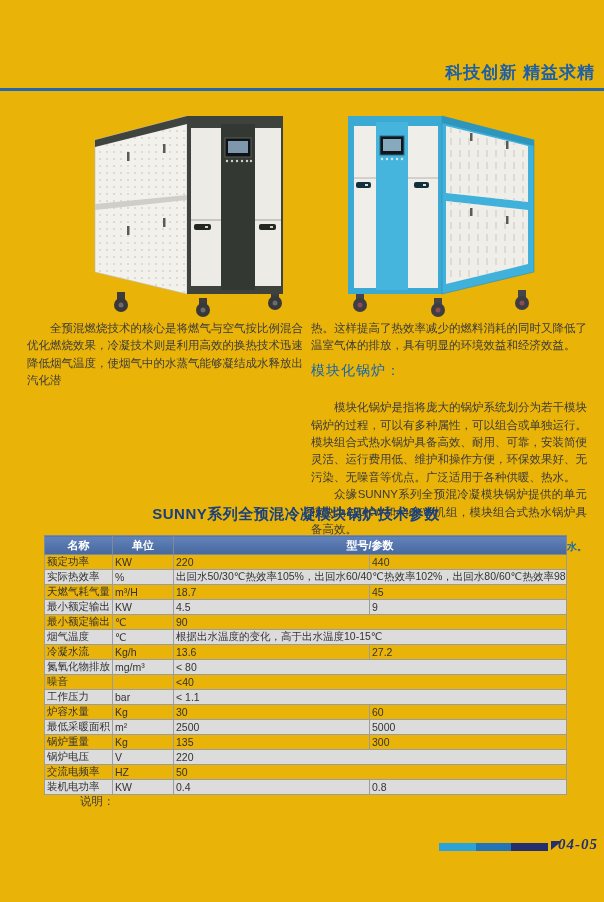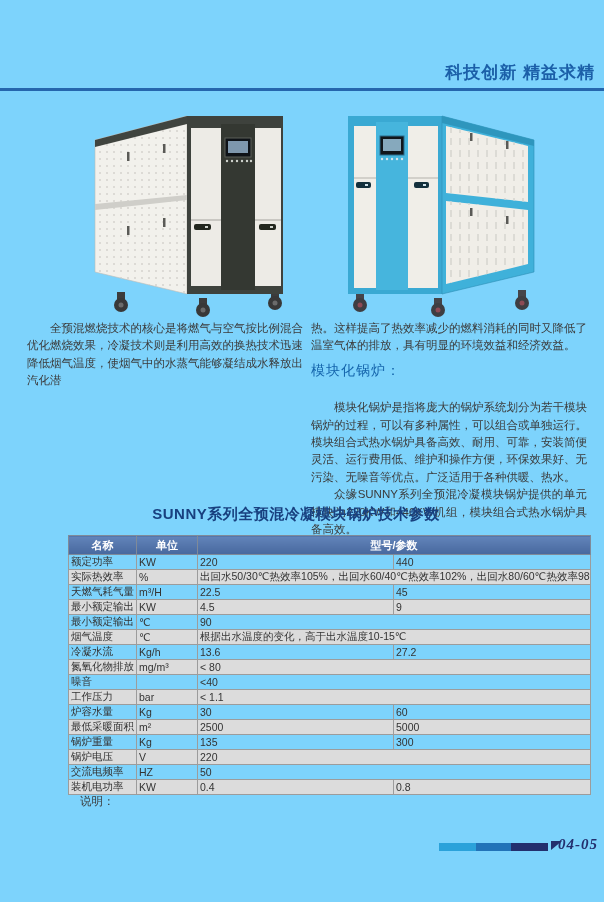--- a/index.html
+++ b/index.html
@@ -1,17 +1,17 @@
 <!DOCTYPE html>
 <html><head>
 <meta charset="utf-8">
 <style>
   html,body{margin:0;padding:0;background:#888;}
   .page{
-    position:relative;width:604px;height:902px;background:#7dd3fc;
+    position:relative;width:604px;height:902px;background:#eab308;
     margin:0 auto;overflow:hidden;
     font-family:"Liberation Sans","DejaVu Sans",sans-serif;
     color:#3b3b3b;
   }
   
   .slogan{
     position:absolute;top:61px;right:9px;
     font-size:17px;font-weight:bold;color:#1b5fa8;letter-spacing:1px;
   }
   .header-rule{position:absolute;top:88px;left:0;width:604px;height:3px;background:#2566ad;}
@@ -30,21 +30,21 @@
   }
   .usage-note{
     margin-top:3px;font-size:10px;font-weight:bold;color:#1565ac;text-align:right;
   }
   
   .table-title{
     position:absolute;top:505px;left:0;width:592px;text-align:center;
     font-size:15px;font-weight:bold;color:#18407f;letter-spacing:0.5px;
   }
   table.spec{
-    position:absolute;top:535px;left:68px;width:522px;
+    position:absolute;top:535px;left:44px;width:522px;
     border-collapse:collapse;table-layout:fixed;
     font-size:10.5px;color:#333;
   }
   table.spec th{
     background:linear-gradient(#6284ba,#47689e);
     border:1px solid #7f8a99;color:#fff;font-size:11px;font-weight:bold;
     height:18px;padding:0;
   }
   table.spec td{
     border:1px solid #9c9c9c;height:13.2px;padding:0 2px;
@@ -224,21 +224,21 @@
           <td>440</td>
         </tr>
         <tr>
           <td>实际热效率</td>
           <td>%</td>
           <td colspan="2">出回水50/30℃热效率105%，出回水60/40℃热效率102%，出回水80/60℃热效率98%</td>
         </tr>
         <tr>
           <td>天燃气耗气量</td>
           <td>m³/H</td>
-          <td>22.5</td>
+          <td>18.7</td>
           <td>45</td>
         </tr>
         <tr>
           <td>最小额定输出</td>
           <td>KW</td>
           <td>4.5</td>
           <td>9</td>
         </tr>
         <tr>
           <td>最小额定输出</td>

